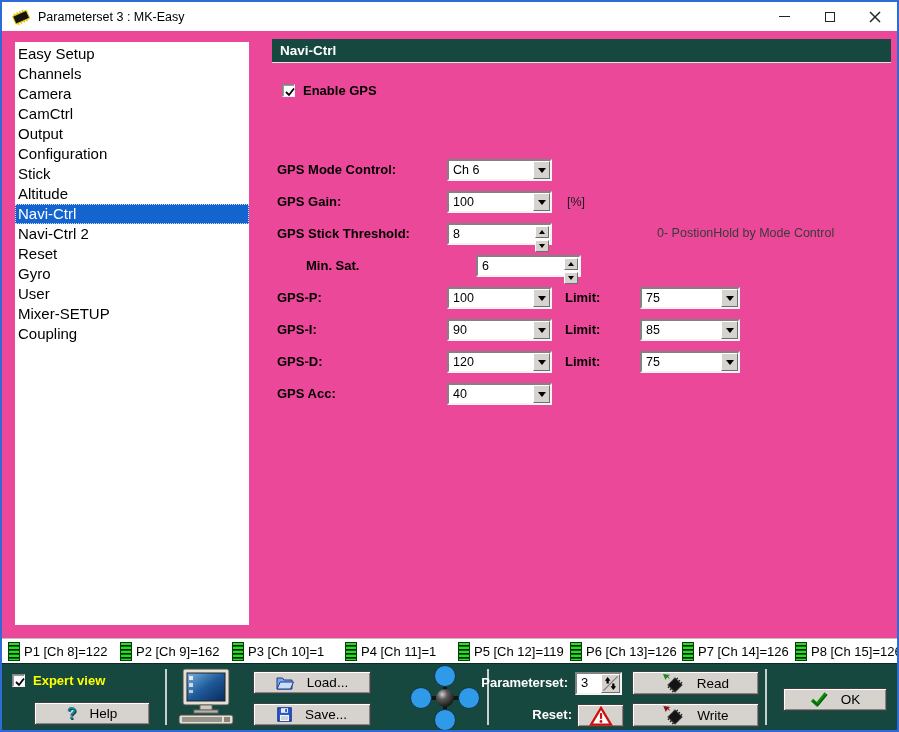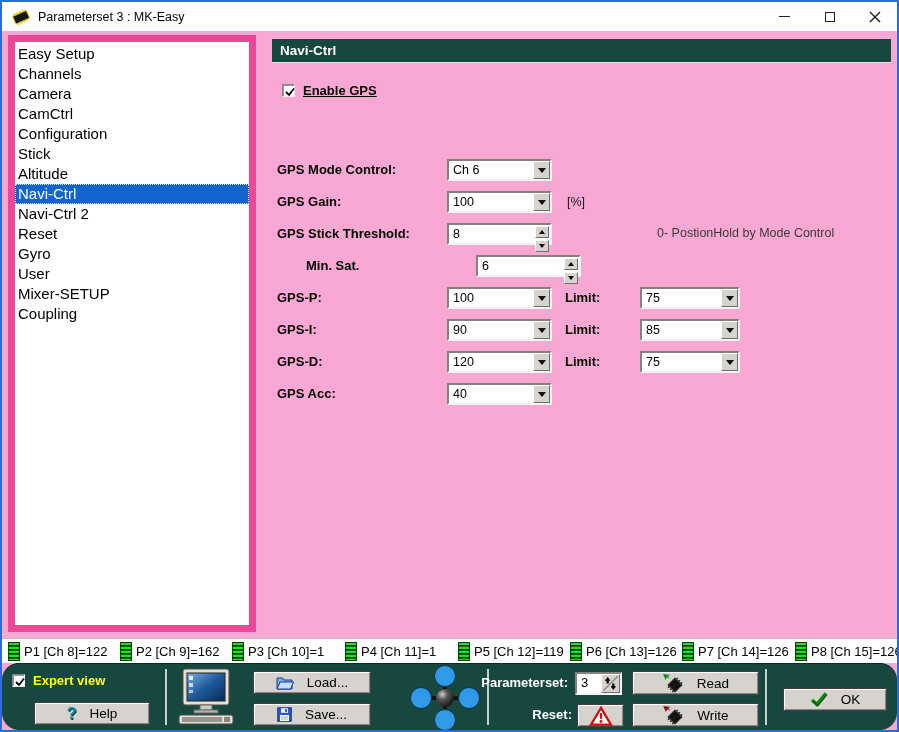--- a/index.html
+++ b/index.html
@@ -1,19 +1,19 @@
 <!DOCTYPE html>
 <html><head>
 <meta charset="utf-8">
 <style>
   * { box-sizing: border-box; margin: 0; padding: 0; }
   body { font-family: "Liberation Sans", "DejaVu Sans", sans-serif; background:#888; }
   #window {
     position: relative; width: 899px; height: 732px;
-    background: #f9a8d4; border: 2px solid #2f6bd7; overflow: hidden;
+    background: #ec4899; border: 2px solid #2f6bd7; overflow: hidden;
   }
 
   
   .titlebar { position:absolute; left:0; top:0; right:0; height:29px; background:#fff; display:flex; align-items:center; }
   .title-icon { margin-left:8px; width:22px; height:18px; }
   .title-text { margin-left:6px; font-size:12.5px; color:#000; }
   .win-btns { margin-left:auto; display:flex; height:100%; }
   .win-btn { width:45px; height:100%; display:flex; align-items:center; justify-content:center; }
   .min-glyph { width:11px; height:0; border-top:1.5px solid #222; }
   .max-glyph { width:10px; height:10px; border:1.5px solid #222; }
@@ -71,21 +71,21 @@
   .statusbar { position:absolute; left:0; top:636px; width:100%; height:25px; background:#fff; border-top:1px solid #c0c0c0; }
   .st-item { position:absolute; top:2px; display:flex; align-items:center; gap:4px; height:20px; }
   .led {
     width:12px; height:19px;
     background: repeating-linear-gradient(180deg, #22dd22 0 2px, #041f04 2px 3px, #0c680c 3px 4px);
     border:1px solid #063d06;
   }
   .st-text { font-size:13px; color:#000; white-space:nowrap; }
 
   
-  .bottompanel { position:absolute; left:0; top:661px; width:100%; height:67px; background:#174840; border-top:1px solid #0b2b26;border-radius:17px; }
+  .bottompanel { position:absolute; left:0; top:661px; width:100%; height:67px; background:#174840; border-top:1px solid #0b2b26; }
   .vsep { position:absolute; top:5px; height:56px; width:2px; background:#e8e8e8; opacity:.85; }
   .btn {
     position:absolute; background:#d6d3ce; color:#000; font-size:13.5px;
     border:1px solid #404040;
     box-shadow: inset 1px 1px 0 #ffffff, inset -1px -1px 0 #848484;
     display:flex; align-items:center; justify-content:center; gap:13px;
   }
   .yellow-label { font-weight:bold; font-size:13px; color:#ffff00; }
   .white-label { position:absolute; font-weight:bold; font-size:13px; color:#fff; text-align:right; line-height:22px; }
   .help-q { font-weight:bold; font-size:16px; color:#0a8a9a; text-shadow: 1px 1px 0 #0a3a44; }
@@ -132,35 +132,36 @@
         </svg>
       </div>
     </div>
   </div>
 
   <div class="listbox">
     <div class="sb-item">Easy Setup</div>
     <div class="sb-item">Channels</div>
     <div class="sb-item">Camera</div>
     <div class="sb-item">CamCtrl</div>
+    <div class="sb-item">Output</div>
     <div class="sb-item">Configuration</div>
     <div class="sb-item">Stick</div>
     <div class="sb-item">Altitude</div>
     <div class="sb-item selected">Navi-Ctrl</div>
     <div class="sb-item">Navi-Ctrl 2</div>
     <div class="sb-item">Reset</div>
     <div class="sb-item">Gyro</div>
     <div class="sb-item">User</div>
     <div class="sb-item">Mixer-SETUP</div>
     <div class="sb-item">Coupling</div>
   </div>
 
   <div class="main-header">Navi-Ctrl</div>
 
-  <div class="chk-row" style="left:280px; top:81px;text-decoration:underline;">
+  <div class="chk-row" style="left:280px; top:81px;">
     <span class="chkbox">
       <svg width="12" height="12" viewBox="0 0 12 12">
         <path d="M2 6 L5 9 L10 2.5" fill="none" stroke="#000" stroke-width="1.8"></path>
       </svg>
     </span>
     <span class="chk-label">Enable GPS</span>
   </div>
 
   <div class="row" style="top:157px;">
     <span class="flabel">GPS Mode Control:</span>

